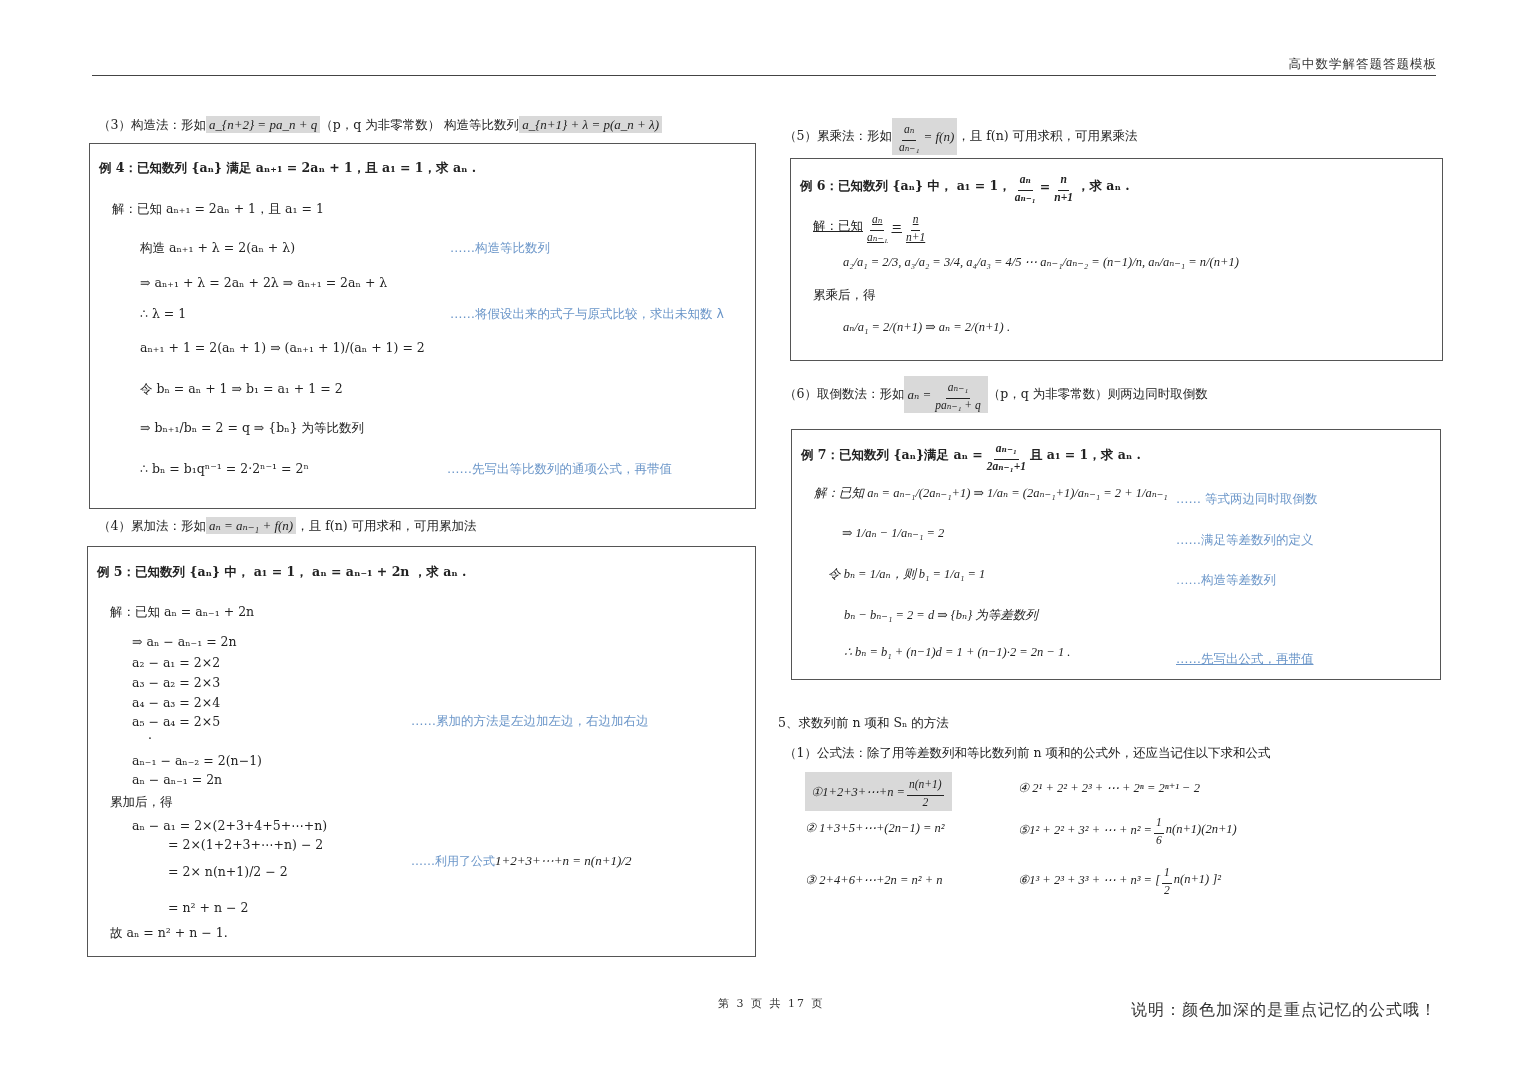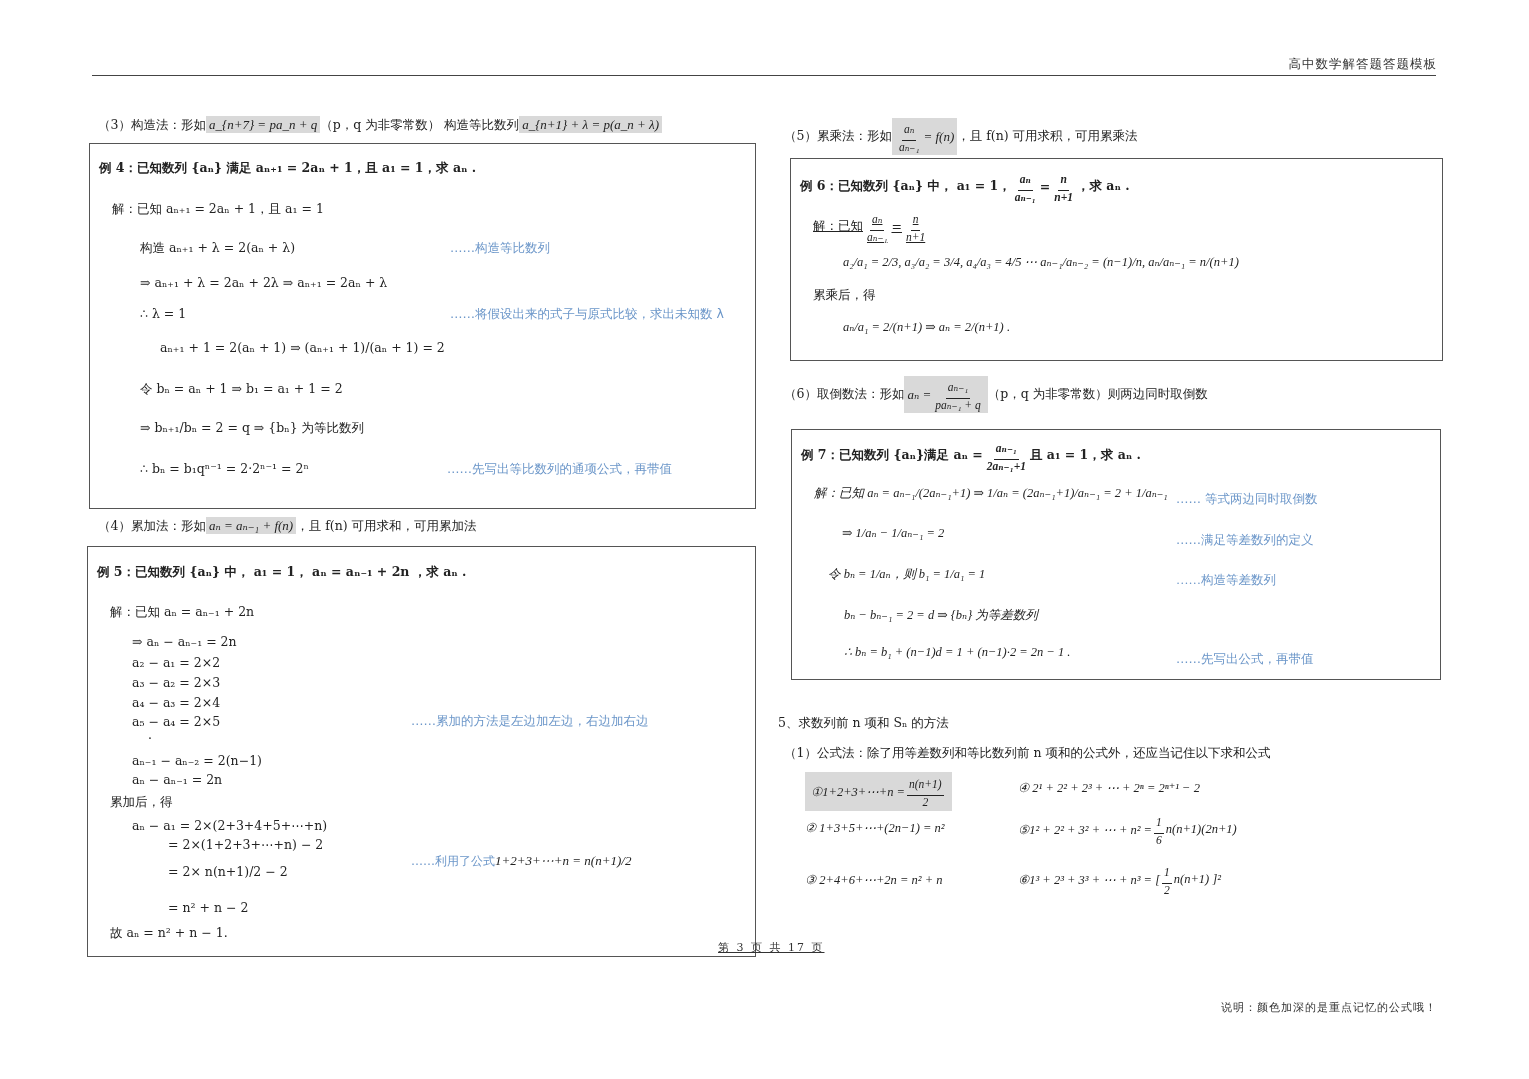--- a/index.html
+++ b/index.html
@@ -10,40 +10,40 @@
   .hdr-line{top:75px;left:92px;width:1344px;height:1px;background:#444;}
   .box{position:absolute;border:1.2px solid #555;background:#fff;}
   .hl{background:#d9d9d9;padding:1px 3px;}
   .note{color:#6b96c9;font-family:"DejaVu Sans","Liberation Sans",sans-serif;font-size:12px;}
   .m{font-style:italic;font-family:"Liberation Serif","DejaVu Serif",serif;font-size:13px;}
   .line{position:absolute;white-space:nowrap;font-size:12.5px;}
   .frac{display:inline-flex;flex-direction:column;align-items:center;vertical-align:middle;margin:0 2px;line-height:1.15;}
   .frac .num{border-bottom:1px solid #222;padding:4px 2px;font-size:11.5px;}
   .frac .den{padding:0 2px;font-size:11.5px;}
   .sec{font-size:12.5px;}
-  .footer-page{top:940px;left:718px;font-size:11px;letter-spacing:2px;color:#333;text-decoration:underline;}
-  .footer-note{top:1000px;right:92px;font-size:11px;letter-spacing:1px;color:#333;font-family:"DejaVu Sans","Liberation Sans",sans-serif;}
+  .footer-page{top:996px;left:718px;font-size:11px;letter-spacing:2px;color:#333;}
+  .footer-note{top:1000px;right:92px;font-size:16px;letter-spacing:1px;color:#333;font-family:"DejaVu Sans","Liberation Sans",sans-serif;}
 </style>
 </head>
 <body>
 
 <div class="abs hdr-title">高中数学解答题答题模板</div>
 <div class="abs hdr-line"></div>
 
 <div class="line sec" style="top:117px;left:98px;">
-  <span>（3）构造法：形如</span><span class="hl m">a_{n+7} = pa_n + q</span><span>（p，q 为非零常数）  构造等比数列</span><span class="hl m">a_{n+1} + λ = p(a_n + λ)</span>
+  <span>（3）构造法：形如</span><span class="hl m">a_{n+2} = pa_n + q</span><span>（p，q 为非零常数）  构造等比数列</span><span class="hl m">a_{n+1} + λ = p(a_n + λ)</span>
 </div>
 
 <div class="box" style="top:143px;left:89px;width:665px;height:364px;">
   <div class="line" style="top:16px;left:9px;font-weight:bold;">例 4：已知数列 {aₙ} 满足 aₙ₊₁ = 2aₙ + 1，且 a₁ = 1，求 aₙ .</div>
   <div class="line" style="top:57px;left:22px;">解：已知 aₙ₊₁ = 2aₙ + 1，且 a₁ = 1</div>
   <div class="line" style="top:96px;left:50px;">构造 aₙ₊₁ + λ = 2(aₙ + λ)</div>
   <div class="line" style="top:131px;left:50px;">⇒ aₙ₊₁ + λ = 2aₙ + 2λ ⇒ aₙ₊₁ = 2aₙ + λ</div>
   <div class="line" style="top:162px;left:50px;">∴ λ = 1</div>
-  <div class="line" style="top:196px;left:50px;margin-left:20px;">aₙ₊₁ + 1 = 2(aₙ + 1) ⇒ (aₙ₊₁ + 1)/(aₙ + 1) = 2</div>
+  <div class="line" style="top:196px;left:50px;">aₙ₊₁ + 1 = 2(aₙ + 1) ⇒ (aₙ₊₁ + 1)/(aₙ + 1) = 2</div>
   <div class="line" style="top:237px;left:50px;">令 bₙ = aₙ + 1 ⇒ b₁ = a₁ + 1 = 2</div>
   <div class="line" style="top:276px;left:50px;">⇒ bₙ₊₁/bₙ = 2 = q ⇒ {bₙ} 为等比数列</div>
   <div class="line" style="top:317px;left:50px;">∴ bₙ = b₁qⁿ⁻¹ = 2·2ⁿ⁻¹ = 2ⁿ</div>
   <div class="line note" style="top:96px;left:360px;">……构造等比数列</div>
   <div class="line note" style="top:162px;left:360px;">……将假设出来的式子与原式比较，求出未知数 λ</div>
   <div class="line note" style="top:317px;left:357px;">……先写出等比数列的通项公式，再带值</div>
 </div>
 
 <div class="line sec" style="top:518px;left:98px;">
   <span>（4）累加法：形如</span><span class="hl m">aₙ = aₙ₋₁ + f(n)</span><span>，且 f(n) 可用求和，可用累加法</span>
@@ -133,21 +133,21 @@
     <span>且 a₁ = 1，求 aₙ .</span>
   </div>
   <div class="line m" style="top:55px;left:22px;">解：已知 aₙ = aₙ₋₁/(2aₙ₋₁+1) ⇒ 1/aₙ = (2aₙ₋₁+1)/aₙ₋₁ = 2 + 1/aₙ₋₁</div>
   <div class="line m" style="top:95px;left:50px;">⇒ 1/aₙ − 1/aₙ₋₁ = 2</div>
   <div class="line m" style="top:136px;left:36px;">令 bₙ = 1/aₙ，则 b₁ = 1/a₁ = 1</div>
   <div class="line m" style="top:177px;left:52px;">bₙ − bₙ₋₁ = 2 = d ⇒ {bₙ} 为等差数列</div>
   <div class="line m" style="top:214px;left:52px;">∴ bₙ = b₁ + (n−1)d = 1 + (n−1)·2 = 2n − 1 .</div>
   <div class="line note" style="top:61px;left:384px;">…… 等式两边同时取倒数</div>
   <div class="line note" style="top:102px;left:384px;">……满足等差数列的定义</div>
   <div class="line note" style="top:142px;left:384px;font-family:Liberation Serif, serif;">……构造等差数列</div>
-  <div class="line note" style="top:221px;left:384px;">……先写出公式，再带值</div>
+  <div class="line note" style="top:221px;left:384px;text-decoration:underline;">……先写出公式，再带值</div>
 </div>
 
 <div class="line sec" style="top:715px;left:778px;">5、求数列前 n 项和 Sₙ 的方法</div>
 <div class="line sec" style="top:745px;left:784px;">（1）公式法：除了用等差数列和等比数列前 n 项和的公式外，还应当记住以下求和公式</div>
 
 <div class="line m hl" style="top:772px;left:805px;display:flex;align-items:center;padding:2px 6px;">
   <span>①</span>
   <span>1+2+3+⋯+n =</span>
   <span class="frac">
       <span class="num">n(n+1)</span>

